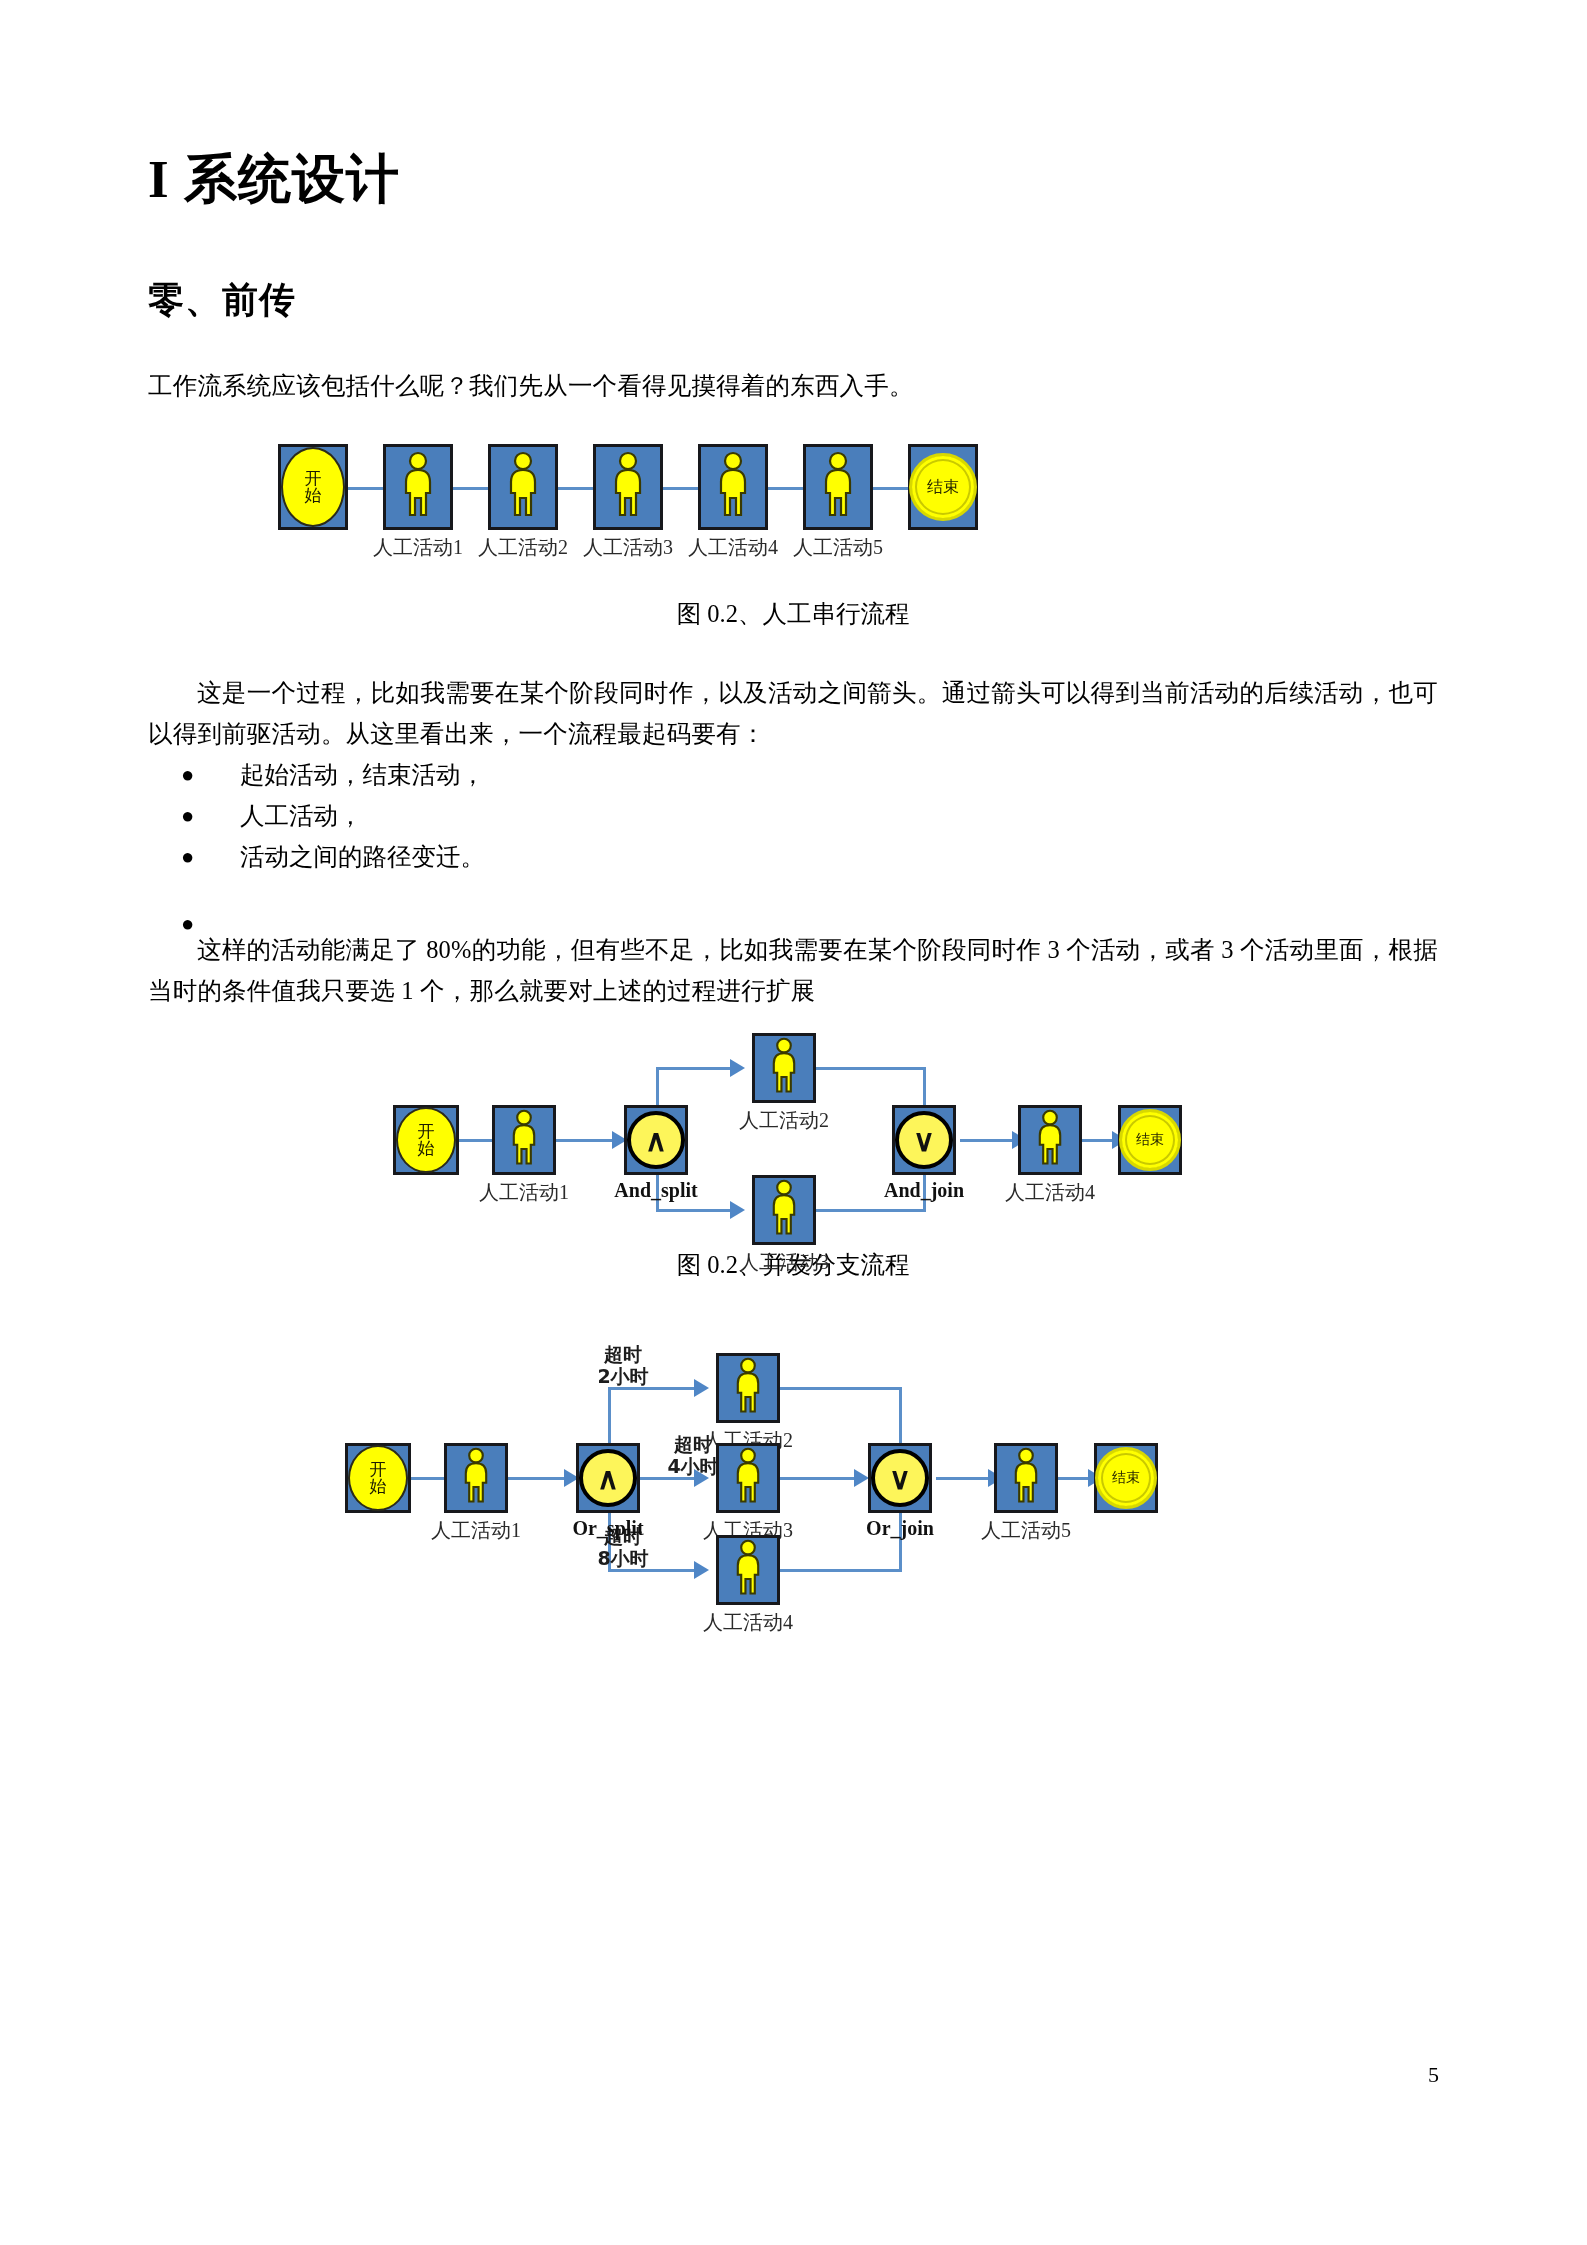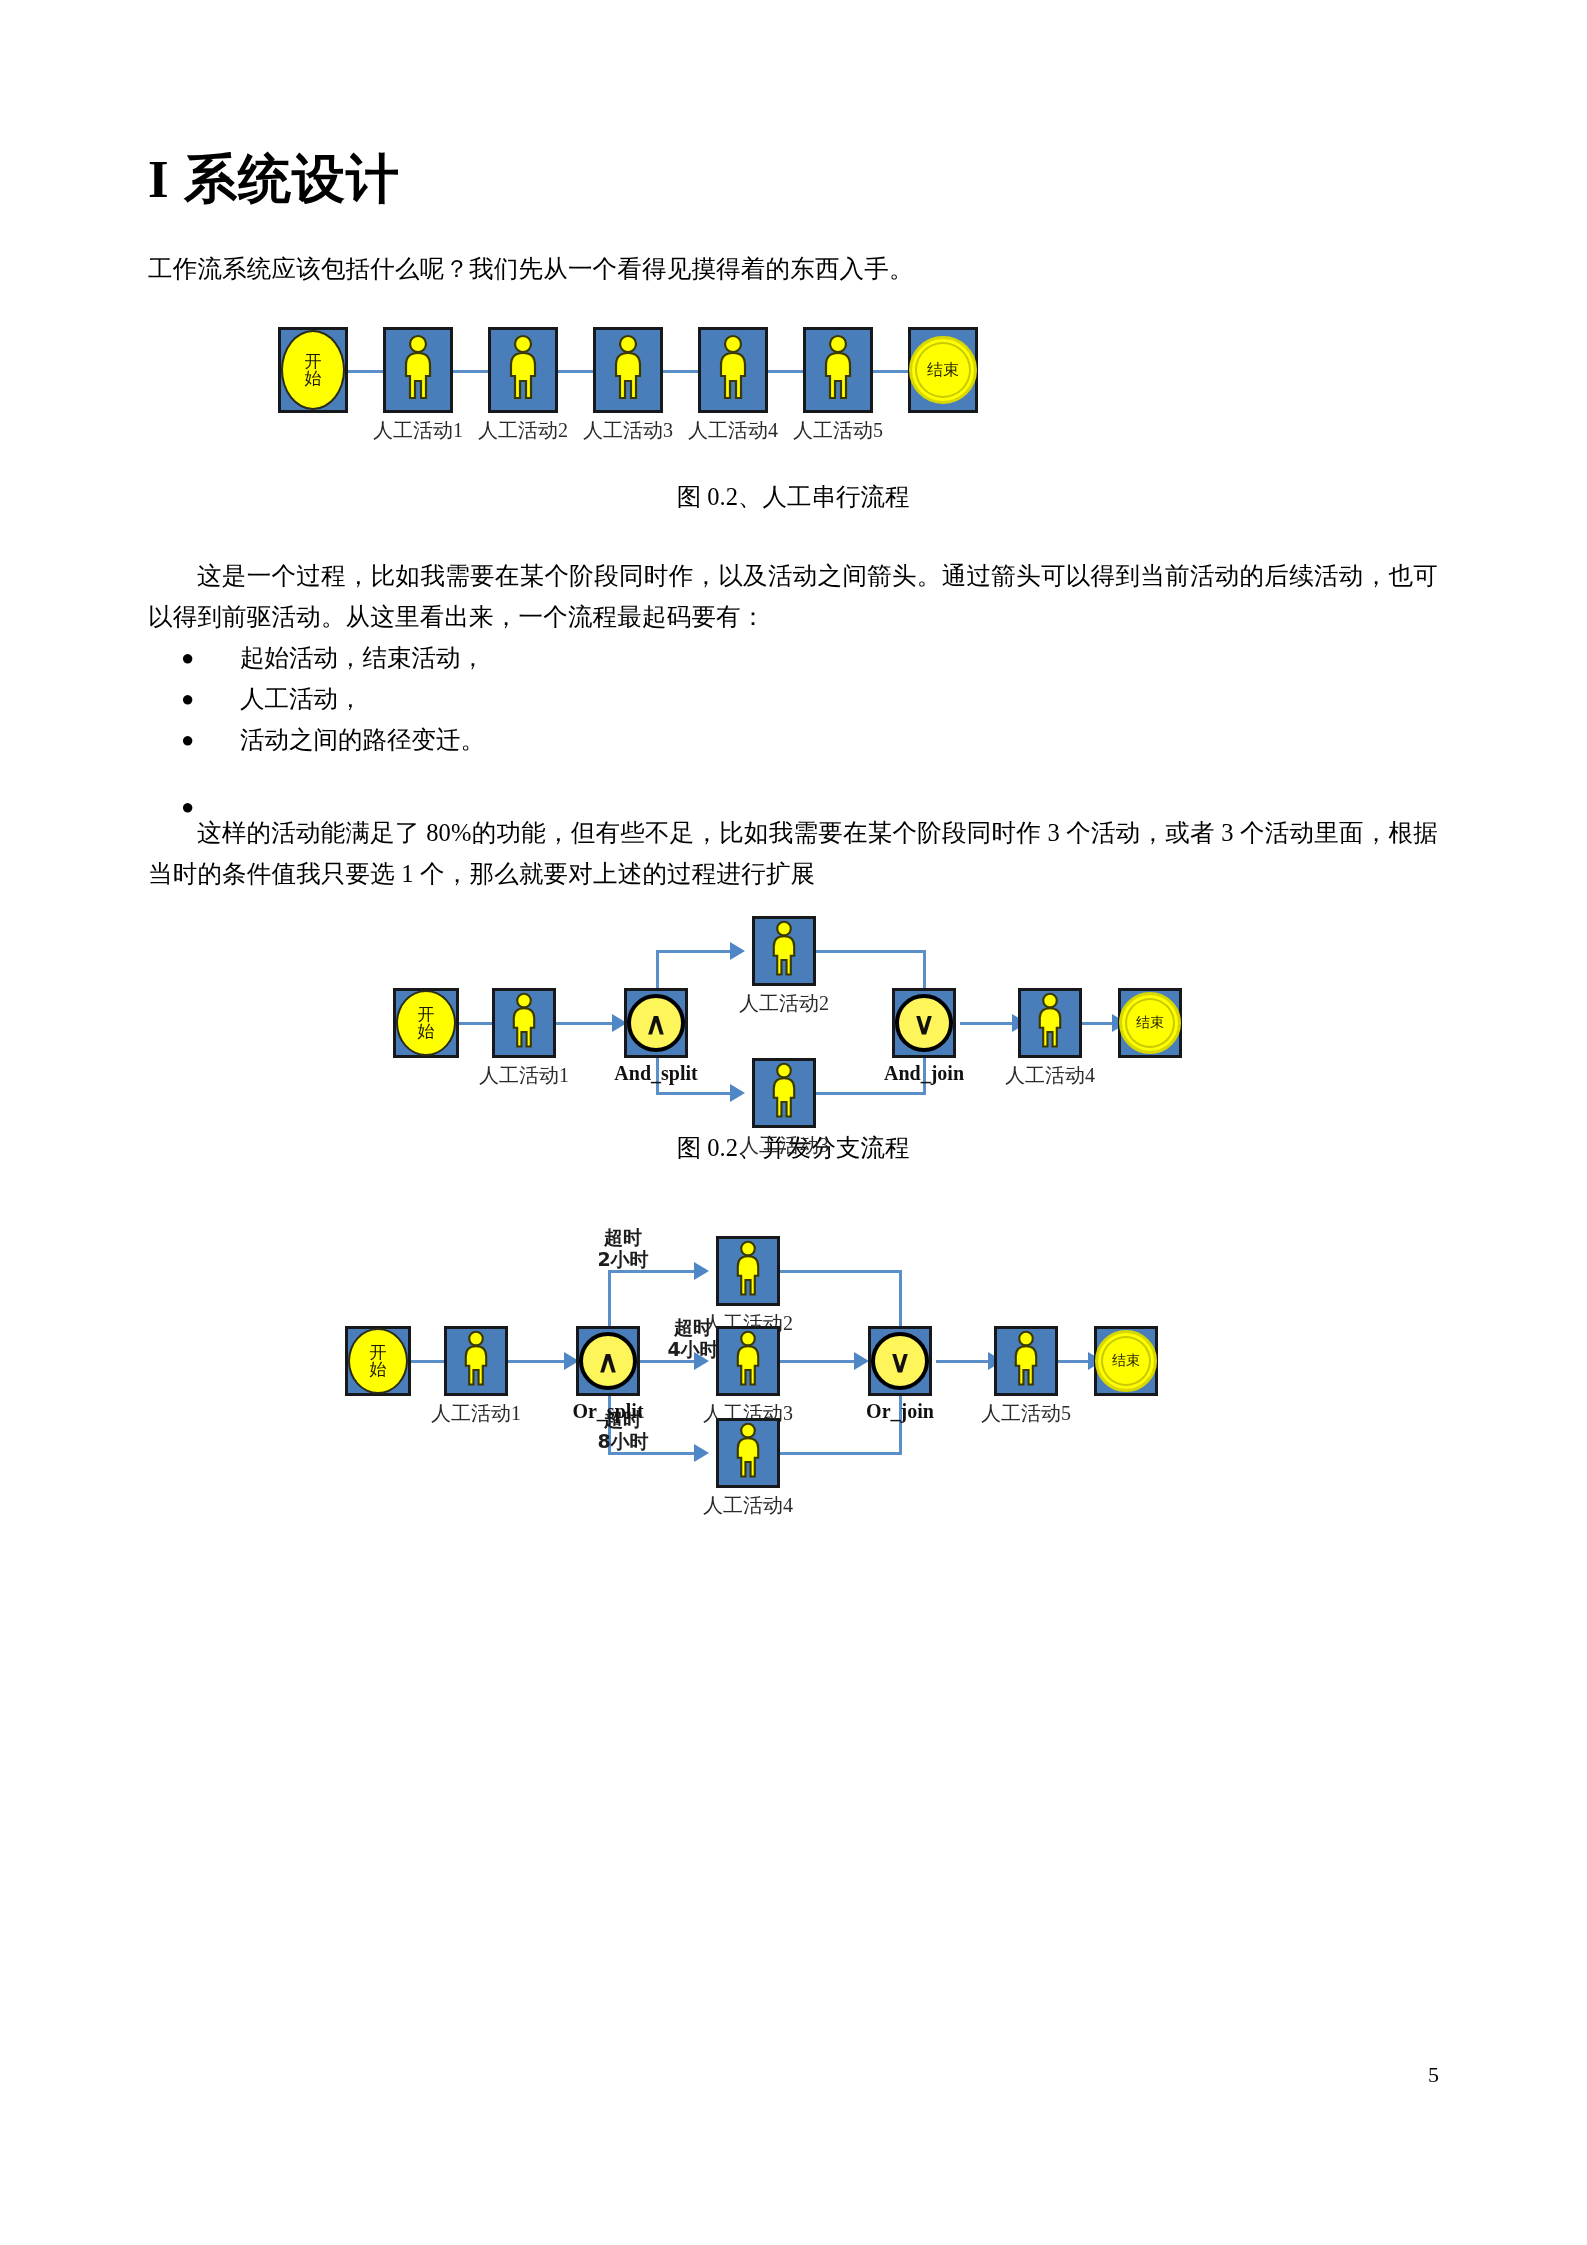--- a/index.html
+++ b/index.html
@@ -209,20 +209,21 @@
   }
 </style>
 </head>
 <body>
 
 <div class="page">
   <div class="content">
 
     <h1 class="doc-title">I 系统设计</h1>
 
+    <h2 class="section-heading">零、前传</h2>
 
     <div class="gap-lg"></div>
 
     <p class="para">工作流系统应该包括什么呢？我们先从一个看得见摸得着的东西入手。</p>
 
     <div class="figure" style="height:170px; margin-top:20px;">
 
       <div class="line-h" style="left:200px; top:61px; width:72px;"></div>
       <div class="arrow-r" style="left:266px; top:53px;"></div>
 

